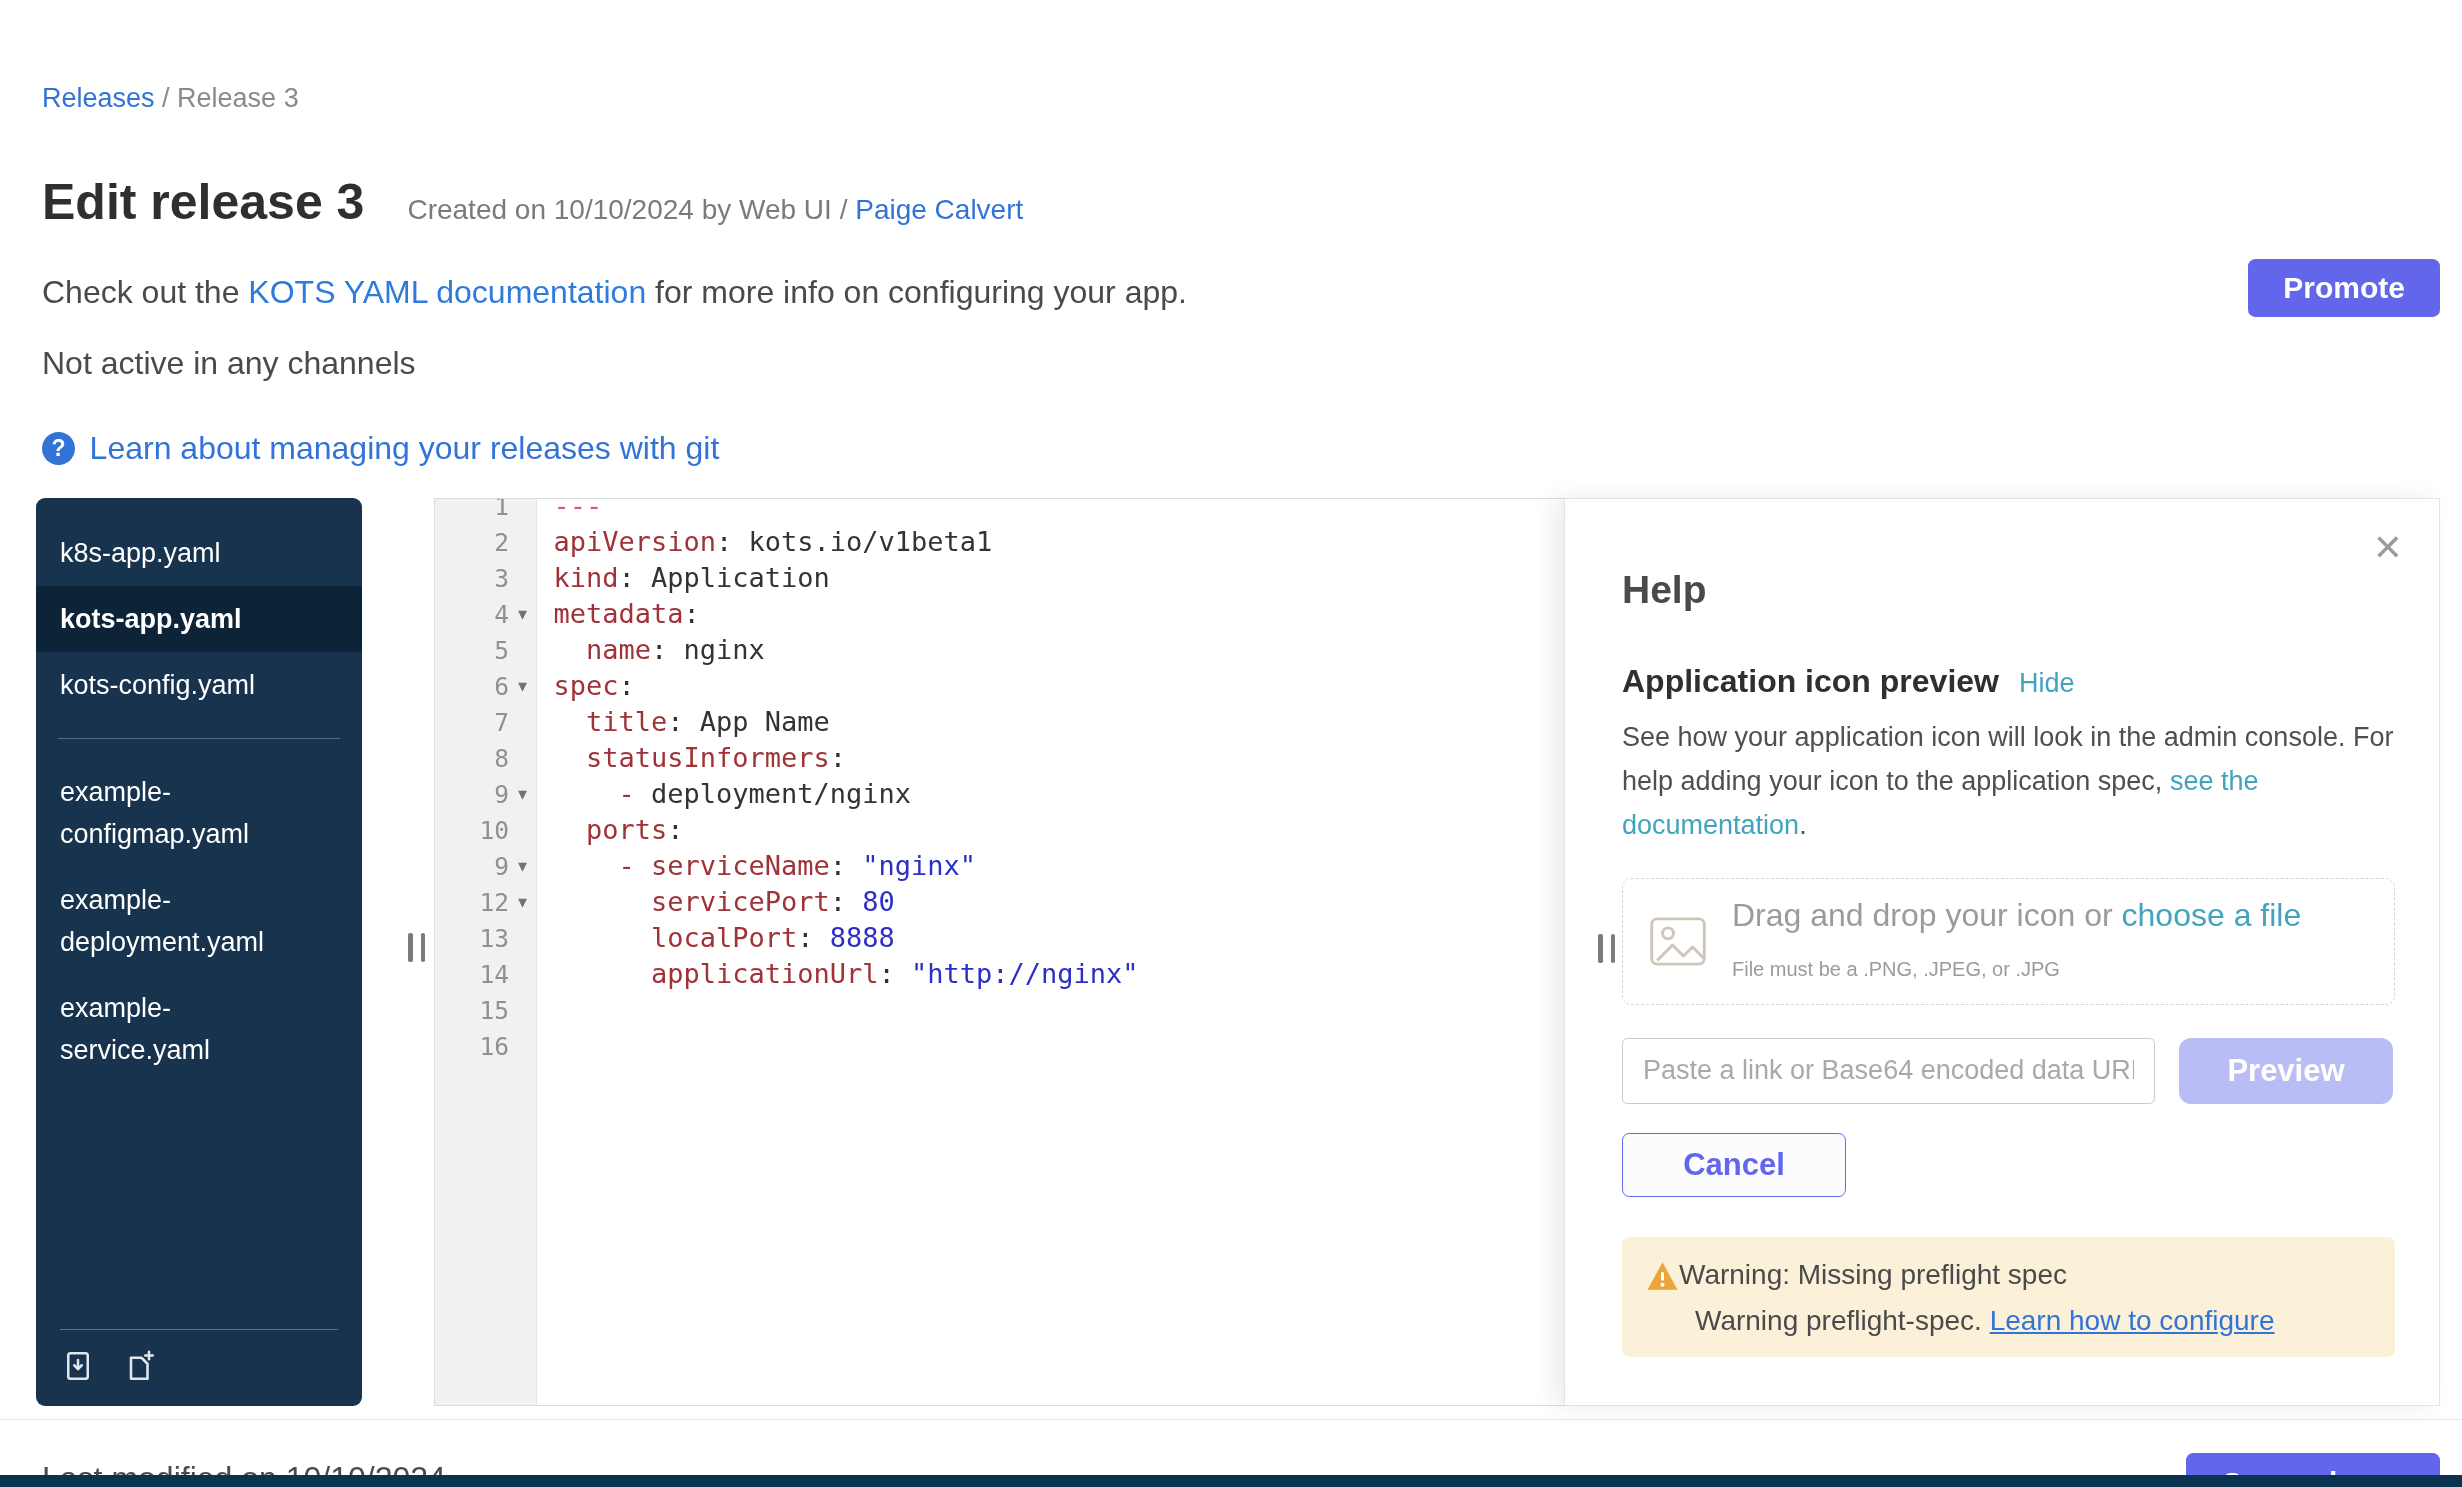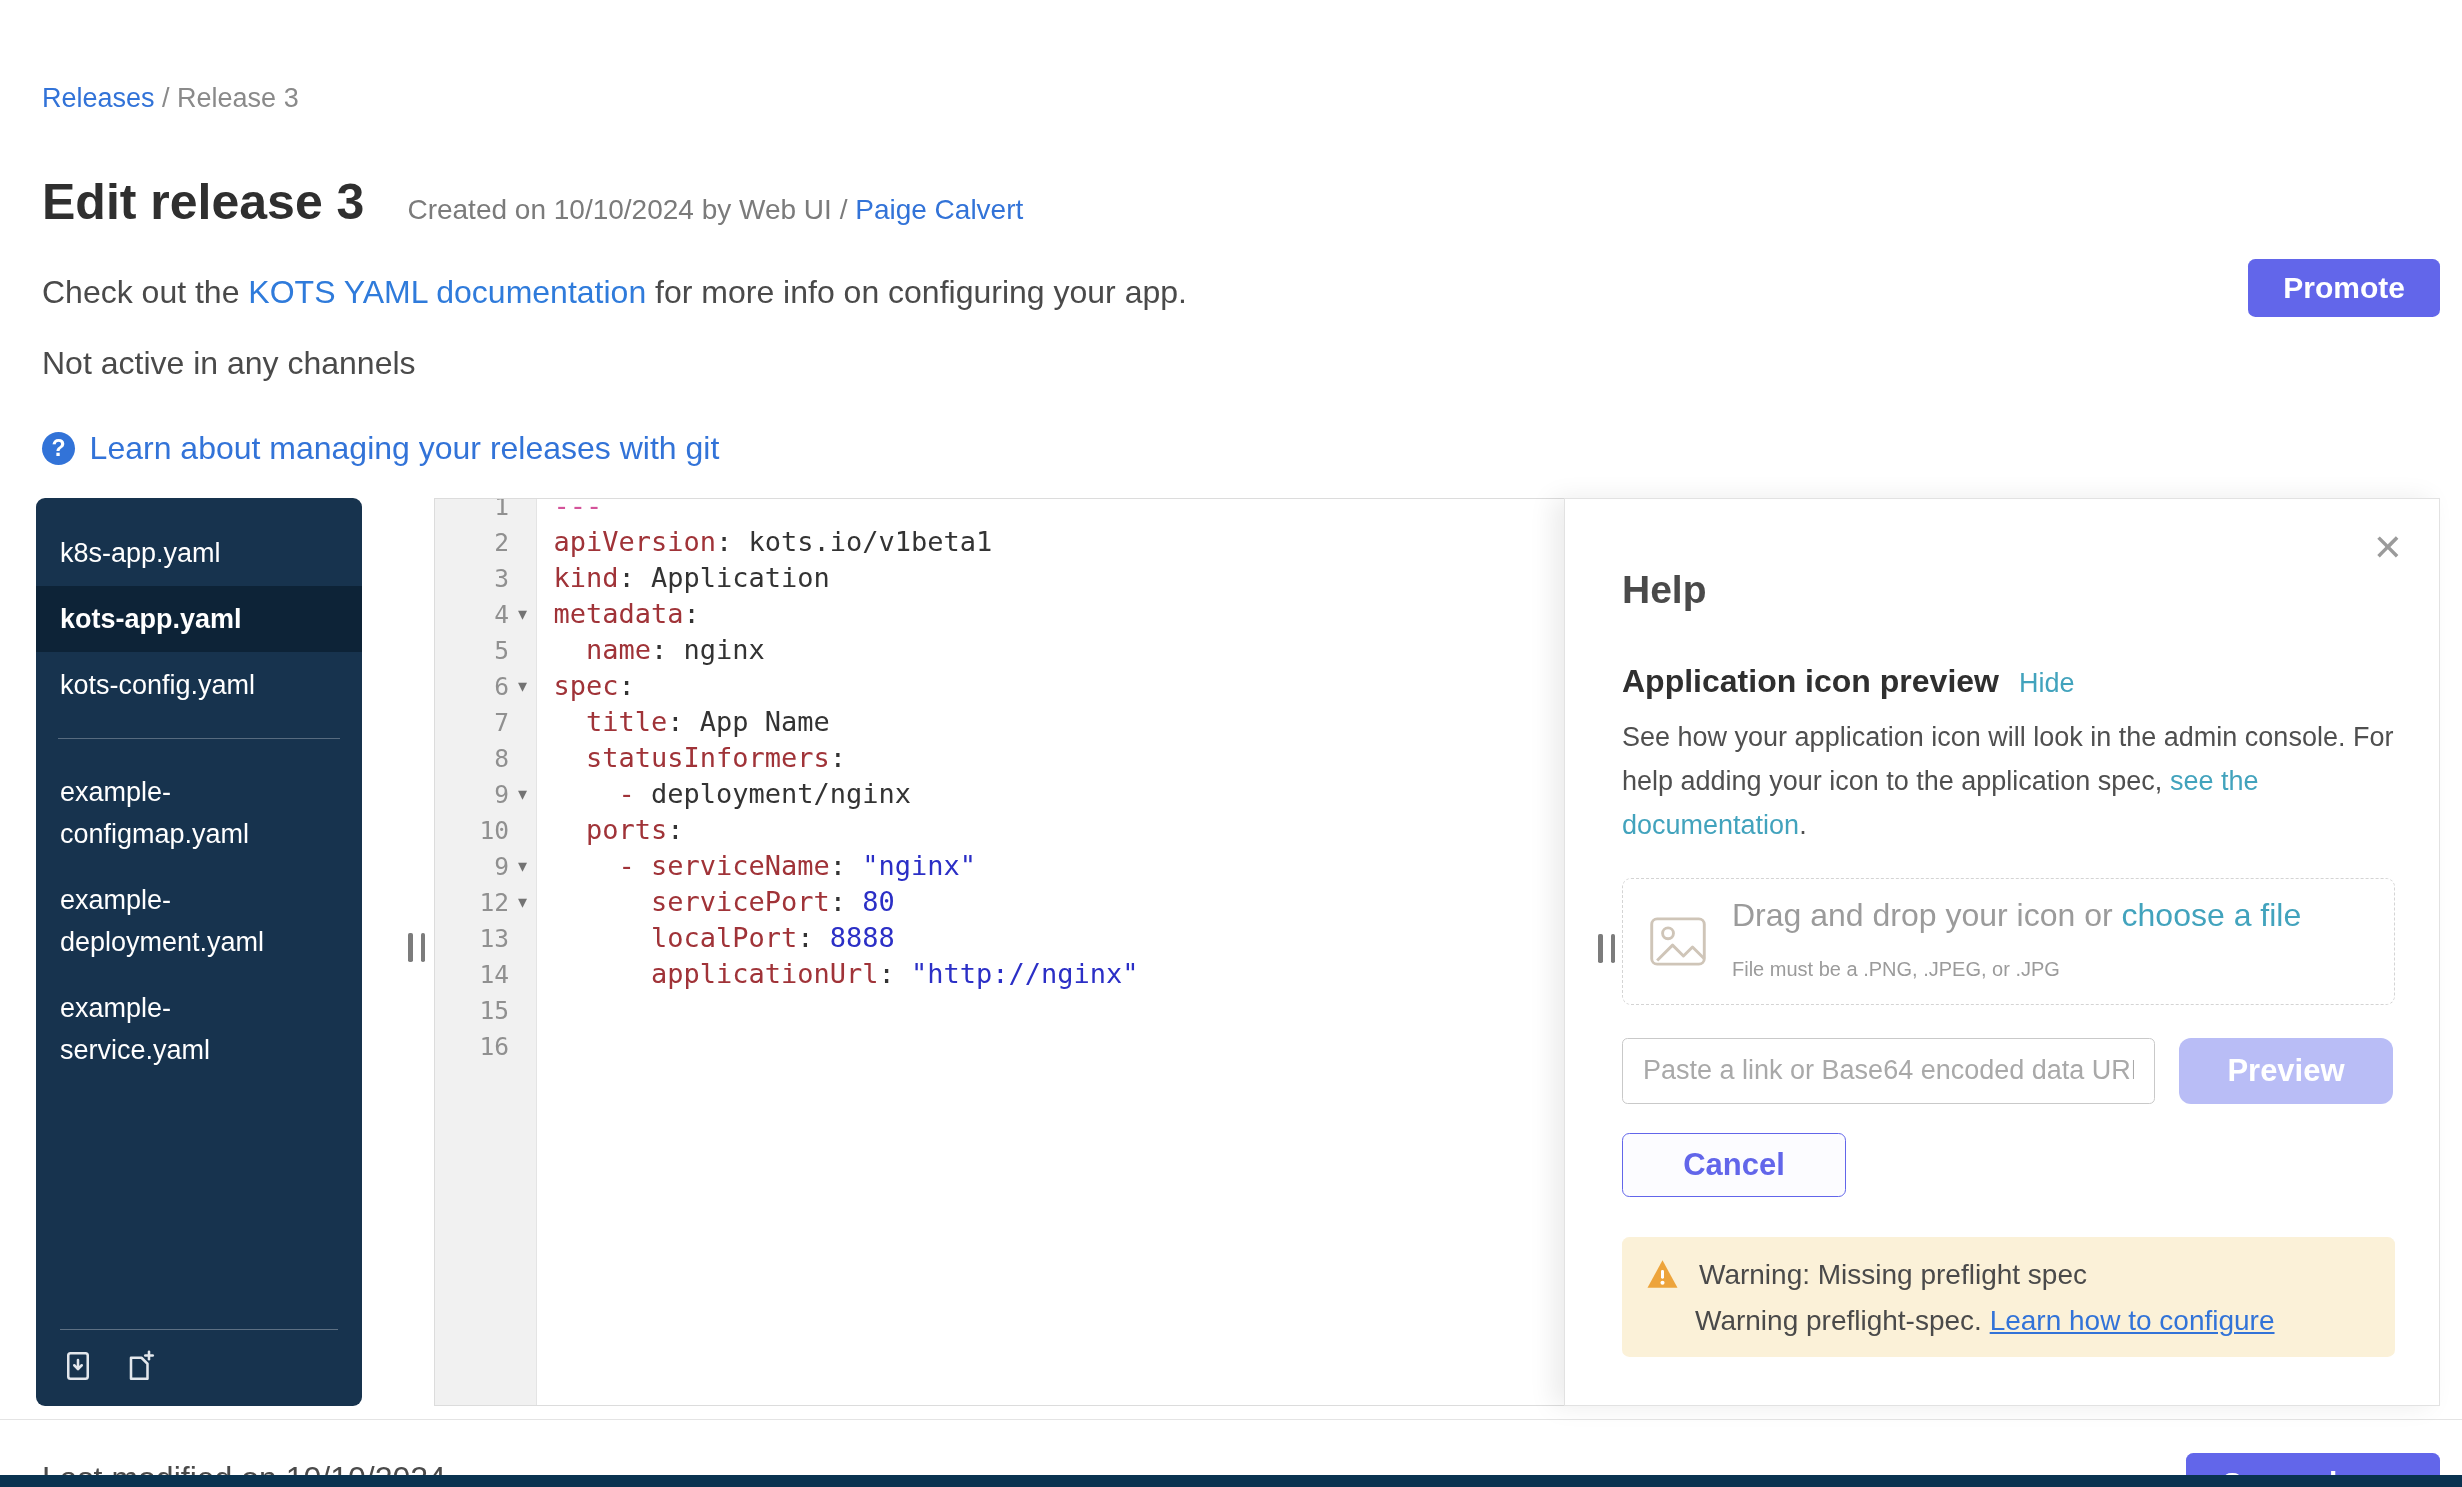--- a/index.html
+++ b/index.html
@@ -88,21 +88,21 @@
   .url-row { margin-top:33px; display:flex; gap:24px; align-items:center; }
   .url-input { width:533px; height:66px; border:0.9px solid #c9c9c9; border-radius:5.5px;
     padding:0 20px; font-size:27px; font-family:inherit; color:#4a4a4a; }
   .url-input::placeholder { color:#a9a9a9; }
   .preview-btn { width:214px; height:66px; border:none; border-radius:12px; background:#b9bdf6;
     color:#ffffff; font-size:31px; font-weight:bold; font-family:inherit; cursor:default; }
   .cancel-btn { margin-top:29px; width:224px; height:64px; background:#fcfcff;
     border:1.8px solid #6266ea; border-radius:7.3px; color:#6266ea; font-size:31px;
     font-weight:bold; font-family:inherit; cursor:pointer; }
   .warning-box { margin-top:40px; background:#fbf1d8; border-radius:7.3px; padding:22px 24px 20px; }
-  .warning-row1 { display:flex; align-items:flex-start; gap:20px; font-size:28px; color:#4a4a4a; }
+  .warning-row1 { display:flex; align-items:flex-end; gap:0; font-size:28px; color:#4a4a4a; }
   .warning-row2 { margin-top:14.6px; margin-left:49px; font-size:28px; color:#4a4a4a; }
   .warning-row2 .blue-link { color:#3273d8; text-decoration:underline; cursor:pointer; }
 
   
   .footer-divider { margin-top:12.7px; border-top:0.9px solid #e4e4e4; }
   .footer-row { display:flex; justify-content:space-between; align-items:center;
     margin:24px 22px 0 42px; }
   .last-modified { font-size:32px; color:#4a4a4a; }
   .save-btn { height:60px; padding:0 36px; background:#6266ea; color:#fff; font-size:30px;
     font-weight:bold; border:none; border-radius:7.3px; cursor:pointer; font-family:inherit;margin-top:9px; }

